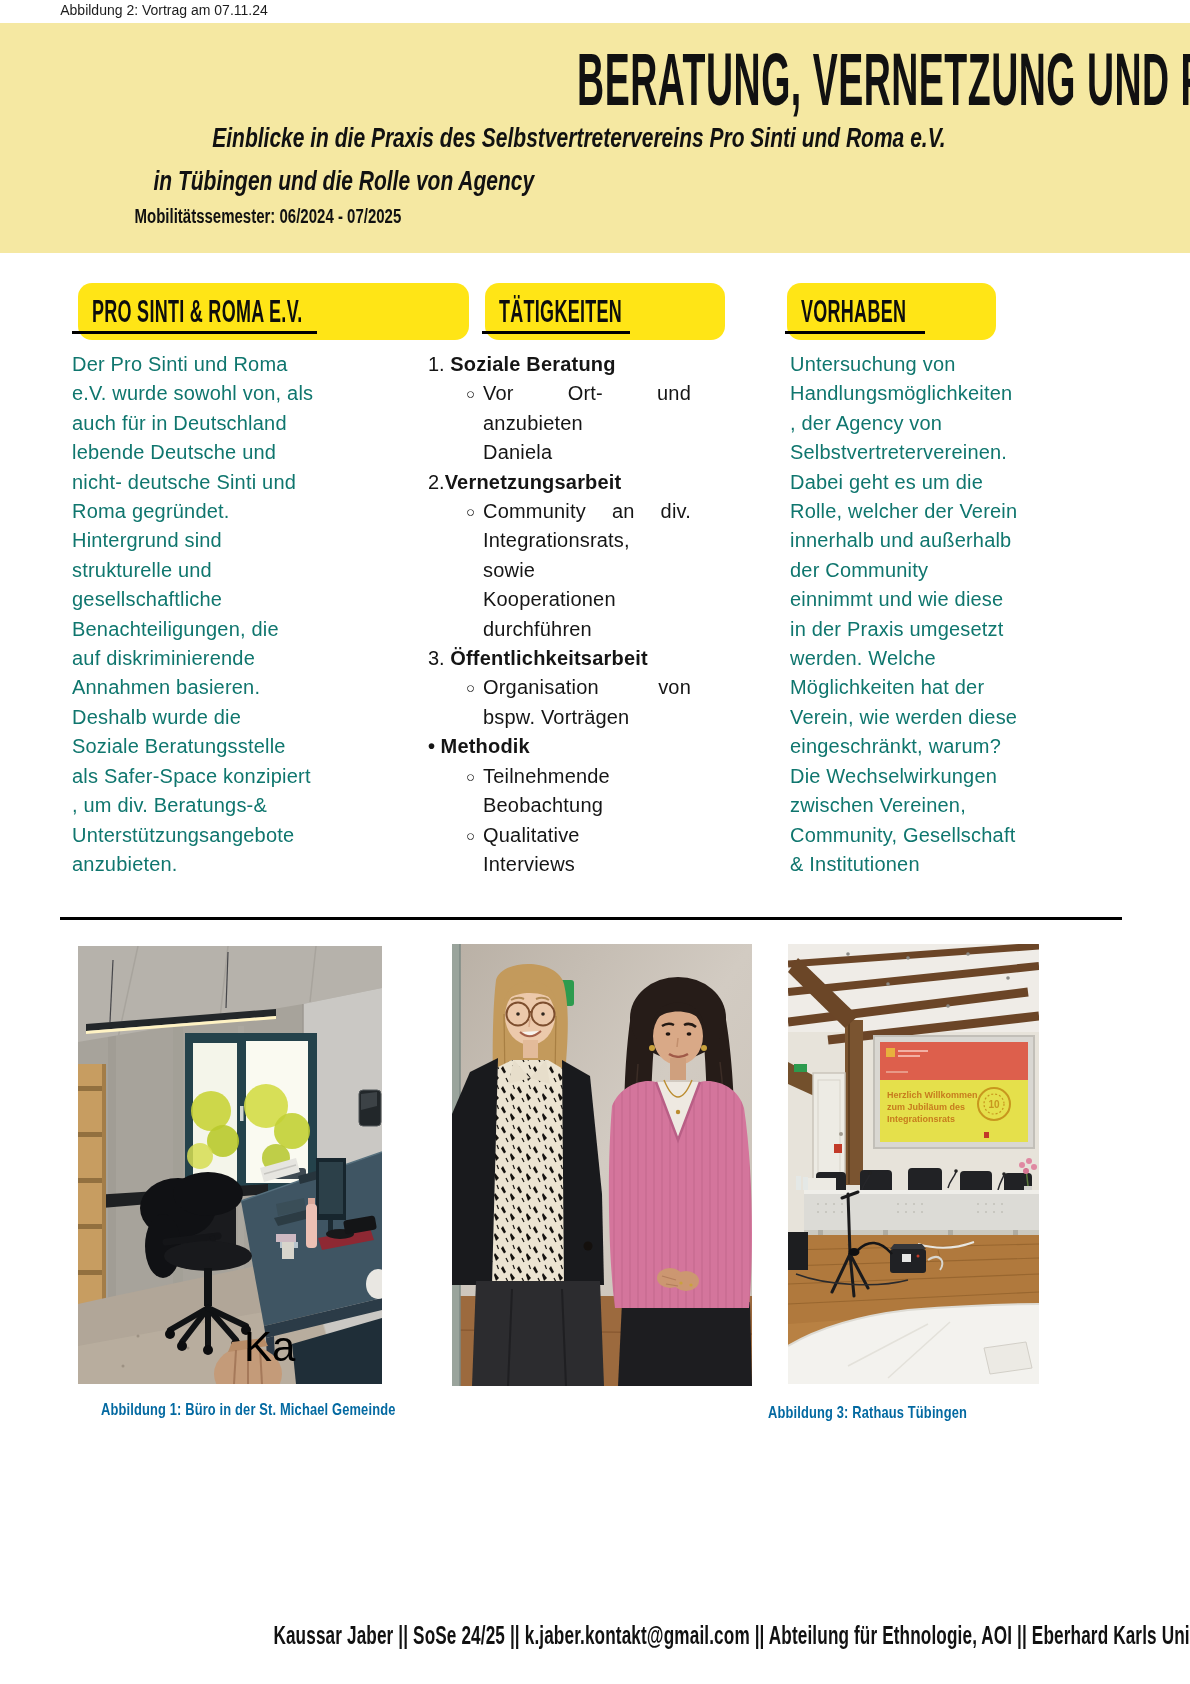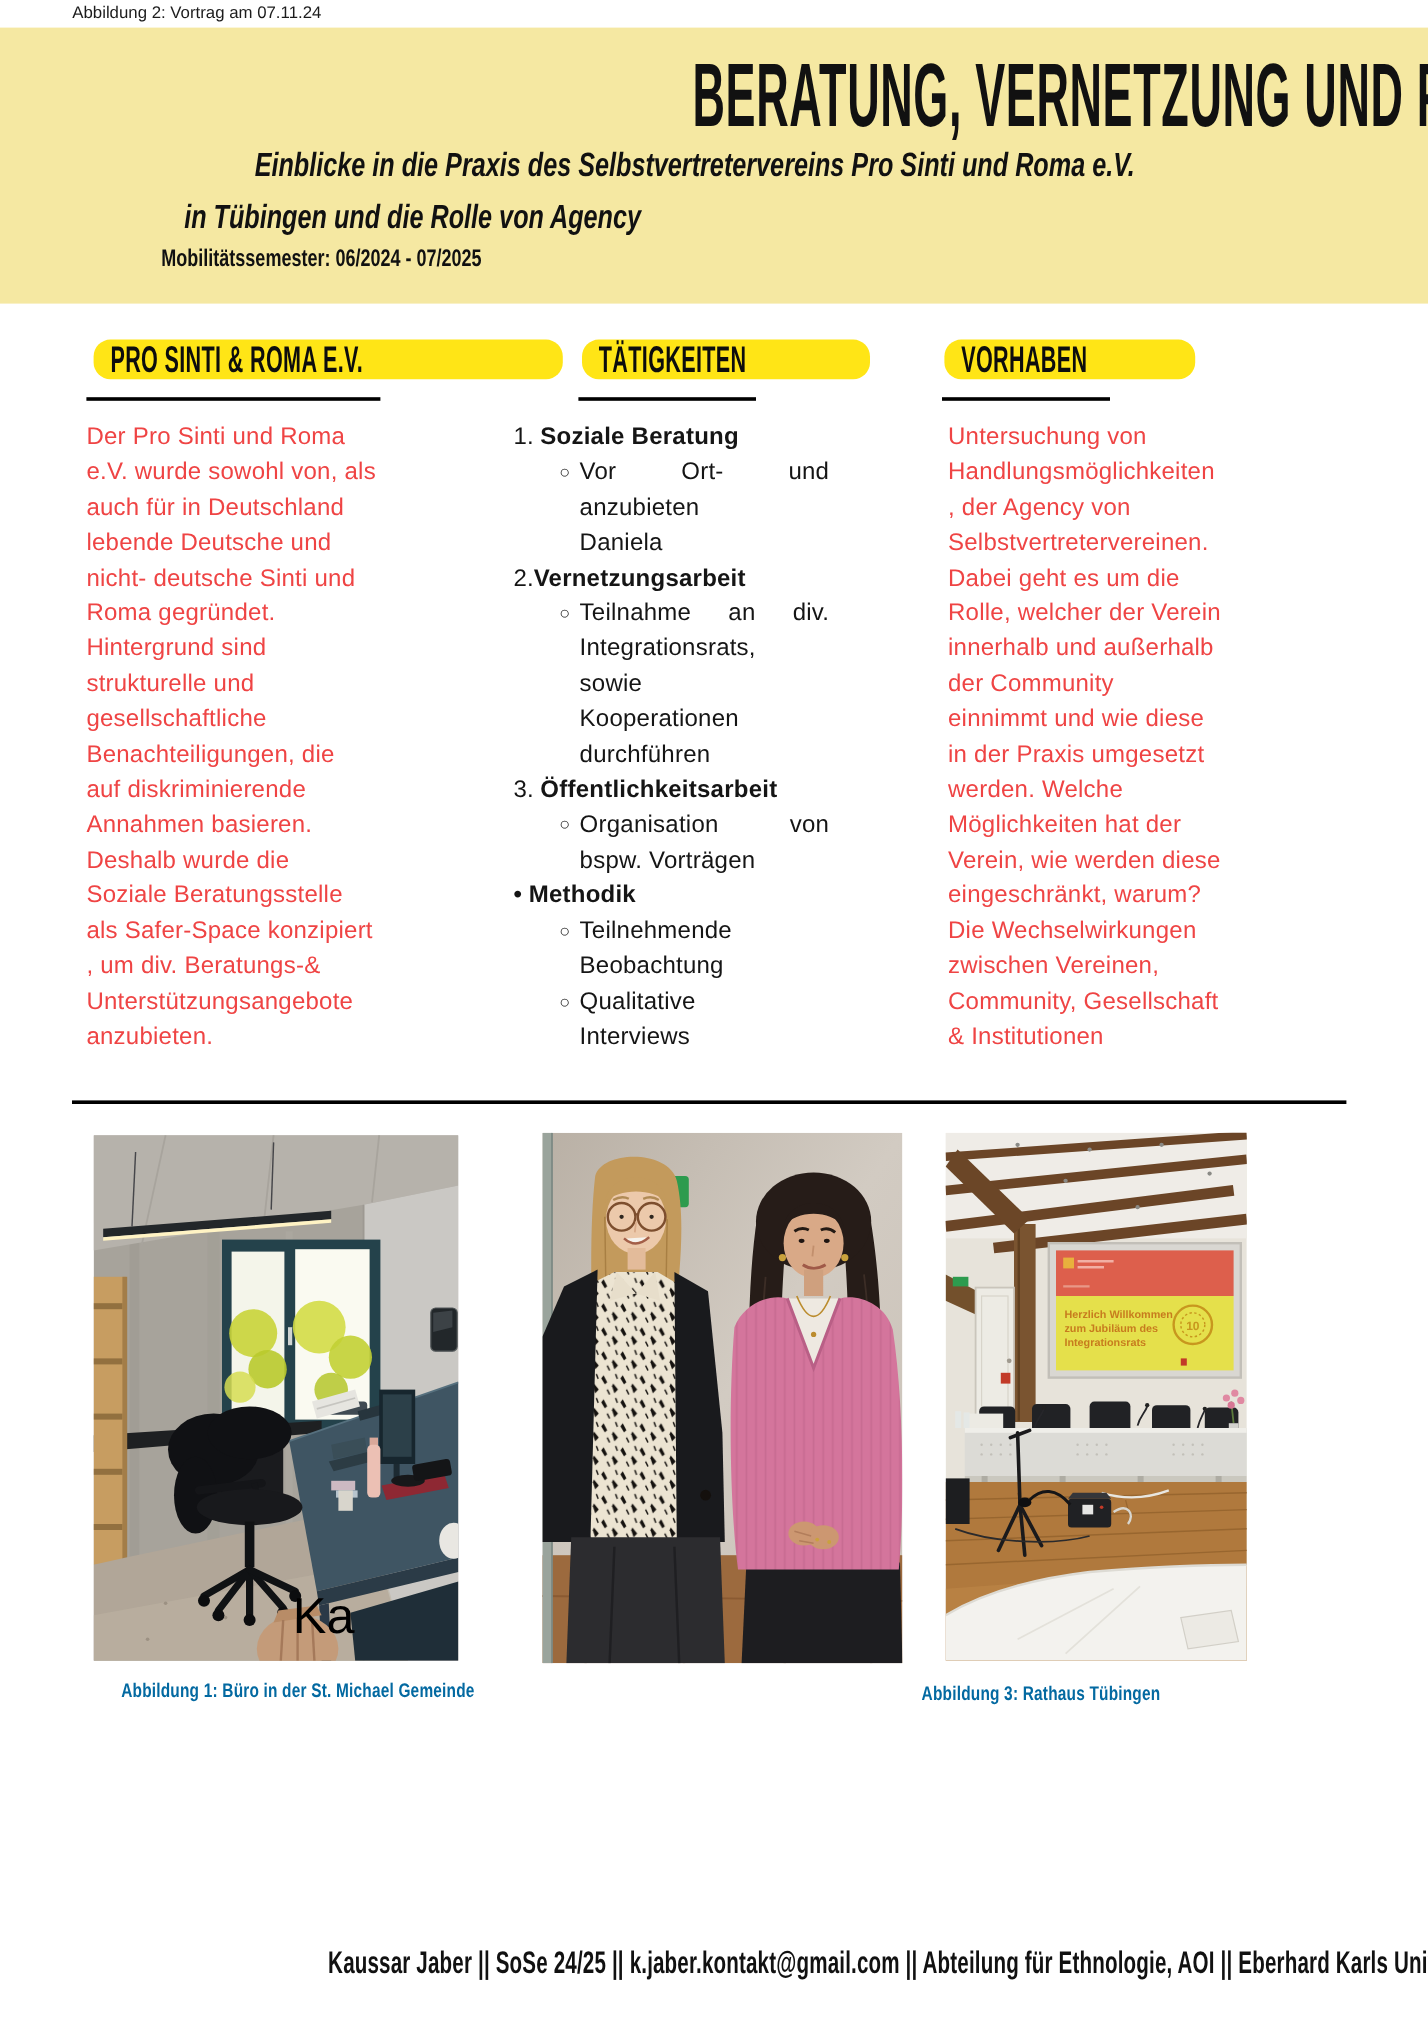--- a/index.html
+++ b/index.html
@@ -14,26 +14,26 @@
   .title  { position:absolute; left:90px; top:36px; font-size:75px; font-weight:700; letter-spacing:1px; transform:scaleX(.50); }
   .sub1   { position:absolute; left:90px; top:122px; font-size:28px; font-style:italic; font-weight:700; transform:scaleX(.75); }
   .sub2   { position:absolute; left:90px; top:165px; font-size:28px; font-style:italic; font-weight:700; transform:scaleX(.75); }
   .sem    { position:absolute; left:90px; top:205px; font-size:20px; font-weight:700; transform:scaleX(.75); }
 
   
   .col { position:absolute; top:283px; }
   .col1 { left:72px;  width:312px; }
   .col2 { left:425px; width:266px; }
   .col3 { left:787px; width:303px; }
-  .pill { position:absolute; top:0; height:33px; display:inline-flex; align-items:center;
+  .pill { position:absolute; top:0; height:57px; display:inline-flex; align-items:center;
           background:#ffe516; border-radius:14px; padding:0 14px; }
   .pill .cx { font-size:31px; font-weight:700; letter-spacing:.5px; transform:scaleX(.58); color:#0d0d0d; }
   .hrule { position:absolute; height:2.5px; background:#000; top:48px; }
   .coltext { position:absolute; top:67px; left:0; font-size:20px; line-height:29.4px;
-             letter-spacing:.2px; white-space:pre-line; color:#ef4444; }
+             letter-spacing:.2px; white-space:pre-line; color:#0f766e; }
   .col3 .coltext { left:3px; }
 
   
   .list { position:absolute; top:67px; left:3px; right:0; font-size:20px; line-height:29.4px; color:#151515; }
   .l-head { white-space:pre; }
   .l-title { font-weight:700; letter-spacing:.2px;text-align:right; }
   .l-sub { display:flex; margin-left:38px; }
   .l-sub .bullet { width:17px; font-size:15px; line-height:29.4px; flex:none; }
   .sub-lines { flex:1; letter-spacing:.2px; }
   .sub-lines .ln { text-align:justify; text-align-last:justify; }
@@ -118,21 +118,21 @@
             <div class="ln">Vor Ort- und</div>
             <div class="ln">anzubieten</div>
             <div class="ln">Daniela</div>
           </div>
       </div>
 
       <div class="l-head"><span>2.</span><span class="l-title">Vernetzungsarbeit</span></div>
       <div class="l-sub">
         <span class="bullet">○</span>
         <div class="sub-lines">
-            <div class="ln">Teilnahme an div.</div>
+            <div class="ln">Community an div.</div>
             <div class="ln">Integrationsrats,</div>
             <div class="ln">sowie</div>
             <div class="ln">Kooperationen</div>
             <div class="ln">durchführen</div>
           </div>
       </div>
 
       <div class="l-head"><span>3. </span><span class="l-title">Öffentlichkeitsarbeit</span></div>
       <div class="l-sub">
         <span class="bullet">○</span>

